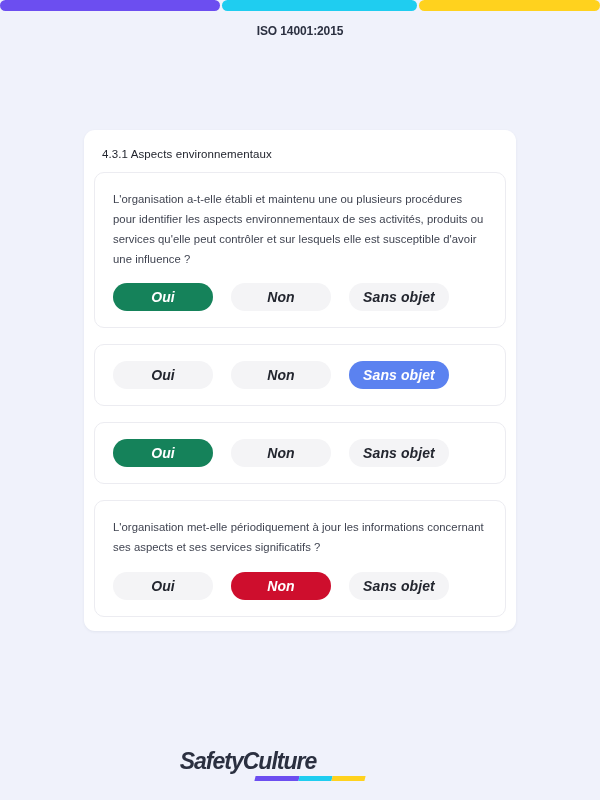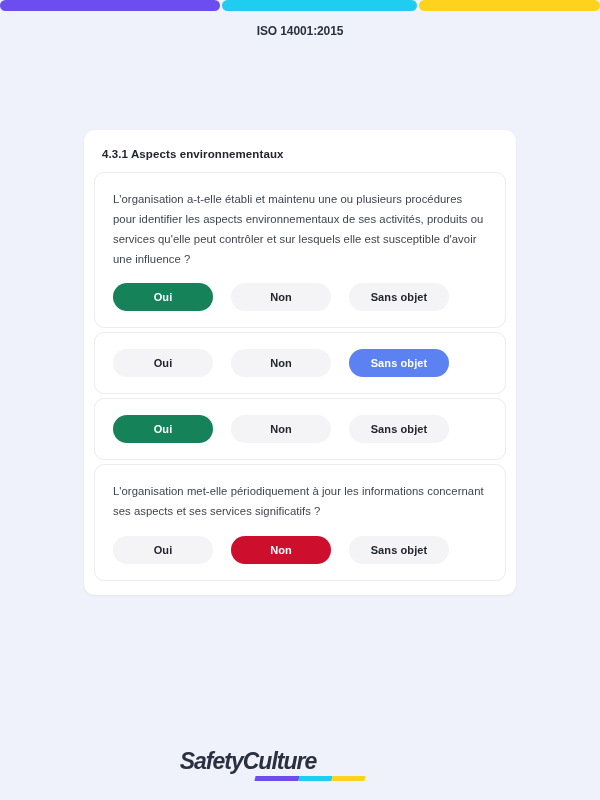--- a/index.html
+++ b/index.html
@@ -61,30 +61,30 @@
     top: 130px;
     width: 432px;
     background: #ffffff;
     border-radius: 11px;
     box-shadow: 0 1px 3px rgba(45,50,80,0.07);
     padding: 14px 0 14px 0;
   }
 
   .section-header {
     font-size: 11.5px;
-    font-weight: bold;
+    font-weight: normal;
     color: #22252e;
     padding: 4px 34px 12px 18px;
     letter-spacing: 0.1px;
   }
 
   .qlist {
     display: flex;
     flex-direction: column;
-    gap: 4px;
+    gap: 16px;
     padding: 0 10px;
   }
 
   
   .qcard {
     background: #ffffff;
     border: 1px solid #ececf1;
     border-radius: 10px;
     padding: 16px 18px 16px 18px;
   }
@@ -101,30 +101,31 @@
     display: flex;
     gap: 18px;
   }
 
   .ans-btn {
     width: 100px;
     height: 28px;
     border-radius: 16px;
     border: none;
     font-family: "Liberation Sans", sans-serif;
-    font-size: 11px;
+    font-size: 14px;
     font-weight: bold;
     letter-spacing: 0.1px;
     cursor: pointer;
     display: flex;
     align-items: center;
     justify-content: center;
     background: #f4f4f6;
     color: #23262f;
     padding: 0;
+    font-style: italic;
   }
   .ans-btn.sel-yes {
     background: #15825a;
     color: #ffffff;
   }
   .ans-btn.sel-no {
     background: #ce0e2d;
     color: #ffffff;
   }
   .ans-btn.sel-na {

